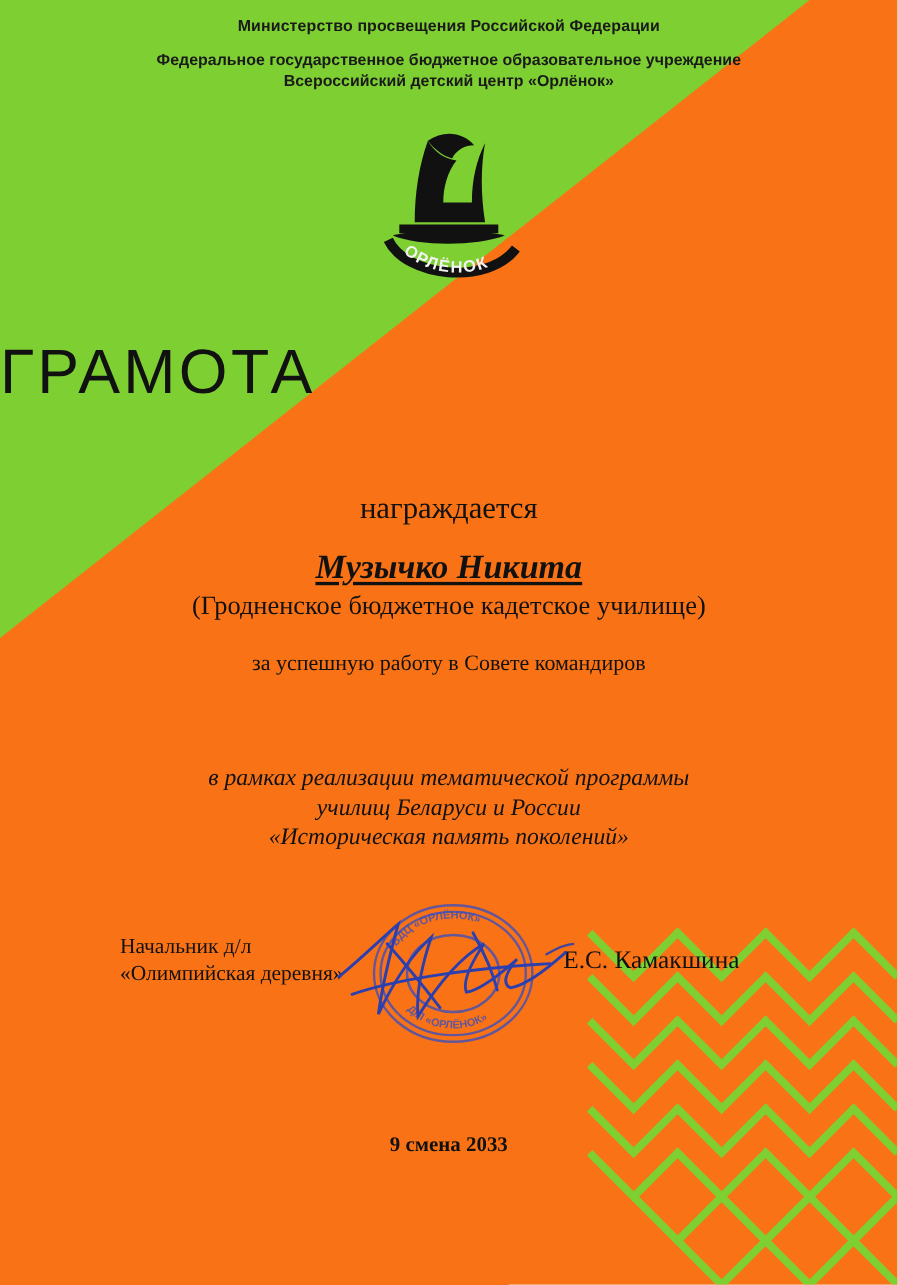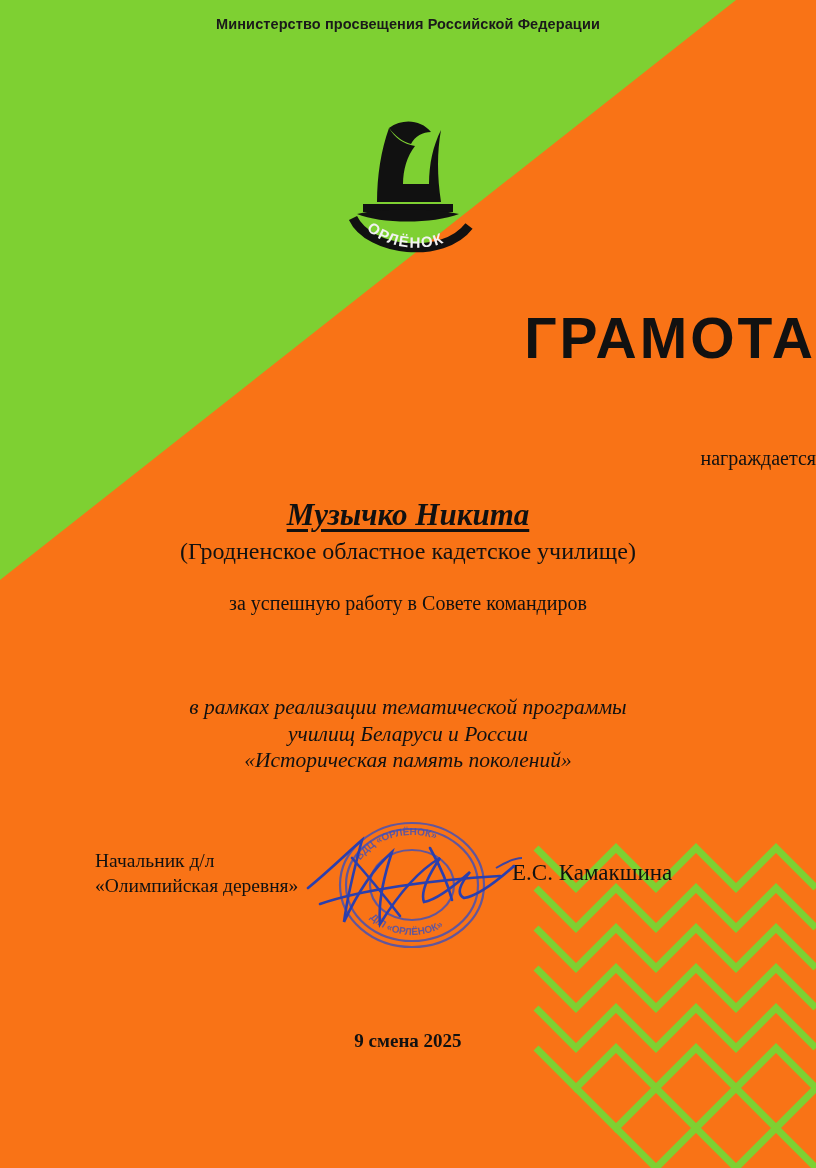--- a/index.html
+++ b/index.html
@@ -83,35 +83,35 @@
     width: 816px;
     display: flex;
     justify-content: center;
   }
 
   .title {
     position: absolute;
     top: 305px;
     left: 0;
     width: 816px;
-    text-align: right;
+    text-align: left;
     font-family: "Liberation Sans", sans-serif;
     font-size: 57px;
-    font-weight: bold;
+    font-weight: normal;
     letter-spacing: 3px;
     color: #111111;
   }
 
   .awarded-label {
     position: absolute;
     top: 447px;
     left: 0;
     width: 816px;
-    text-align: right;
-    font-size: 20px;
+    text-align: center;
+    font-size: 28px;
     color: #111111;
   }
 
   .recipient {
     position: absolute;
     top: 497px;
     left: 0;
     width: 816px;
     text-align: center;
   }
@@ -159,21 +159,21 @@
 
   .signature-block {
     position: absolute;
     top: 848px;
     left: 0;
     width: 816px;
     height: 60px;
   }
   .sig-left {
     position: absolute;
-    left: 95px;
+    left: 109px;
     top: 0;
     font-size: 19.5px;
     line-height: 25px;
     color: #111111;
     text-align: left;
   }
   .sig-right {
     position: absolute;
     left: 512px;
     top: 12px;
@@ -229,20 +229,24 @@
       <path d="M20 240 L60 280 L100 240 L140 280 L180 240 L220 280 L260 240 L300 280"></path>
       <path d="M60 280 L100 320 L140 280 L180 320 L220 280 L260 320 L300 280"></path>
       <path d="M100 320 L140 360 L180 320 L220 360 L260 320 L300 360"></path>
     </g>
   </svg>
 
   <div class="content">
 
     <div class="ministry">Министерство просвещения Российской Федерации</div>
 
+    <div class="org-lines">
+      <div>Федеральное государственное бюджетное образовательное учреждение</div>
+      <div>Всероссийский детский центр «Орлёнок»</div>
+    </div>
 
     <div class="logo-wrap">
       <svg width="150" height="170" viewBox="0 0 150 170">
 
         <path d="M44 96 C44 70 48 44 56 22 C62 32 70 38 82 40 C74 50 70 64 70 78 L96 78 C96 58 100 40 108 24 C104 46 104 70 108 96 Z" fill="#111111"></path>
 
         <path d="M56 22 C70 12 88 14 98 26 C90 26 82 30 78 38 C70 36 62 30 56 22 Z" fill="#111111"></path>
 
         <path d="M30 98 L120 98 L120 106 L30 106 Z" fill="#111111"></path>
         <path d="M24 108 C48 102 100 102 126 108 C100 118 48 118 24 108 Z" fill="#111111"></path>
@@ -256,21 +260,21 @@
     </div>
 
     <div class="title">ГРАМОТА</div>
 
     <div class="awarded-label">награждается</div>
 
     <div class="recipient">
       <span>Музычко Никита</span>
     </div>
 
-    <div class="school">(Гродненское областное кадетское училище)</div>
+    <div class="school">(Гродненское бюджетное кадетское училище)</div>
 
     <div class="reason">за успешную работу в Совете командиров</div>
 
     <div class="program">
       <div>в рамках реализации тематической программы</div>
       <div>училищ Беларуси и России</div>
       <div>«Историческая память поколений»</div>
     </div>
 
     <div class="signature-block">
@@ -300,16 +304,16 @@
         <path d="M8 70 C30 52 48 34 62 22 C56 44 48 74 44 104 C56 78 72 52 92 34 C84 58 78 84 80 106 C96 80 116 54 140 40 C128 58 120 74 124 84 C136 82 152 70 170 54 C160 66 156 76 164 80 C178 78 196 64 214 48"></path>
         <path d="M20 86 C60 72 130 62 200 58"></path>
         <path d="M52 40 C70 60 86 80 100 98"></path>
         <path d="M130 30 C140 48 148 66 152 82"></path>
       </g>
       <g fill="none" stroke="#2b3fae" stroke-width="2.0" opacity="0.9">
         <path d="M196 50 C206 44 214 40 222 40"></path>
       </g>
     </svg>
 
-    <div class="session">9 смена 2025</div>
+    <div class="session">9 смена 2033</div>
 
   </div>
 </div>
 
 </body></html>

